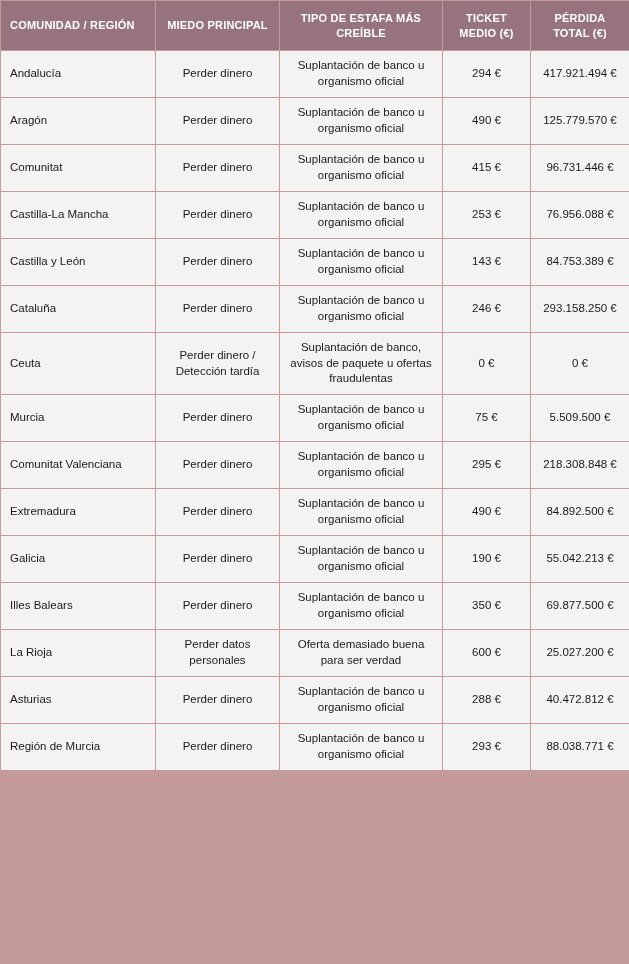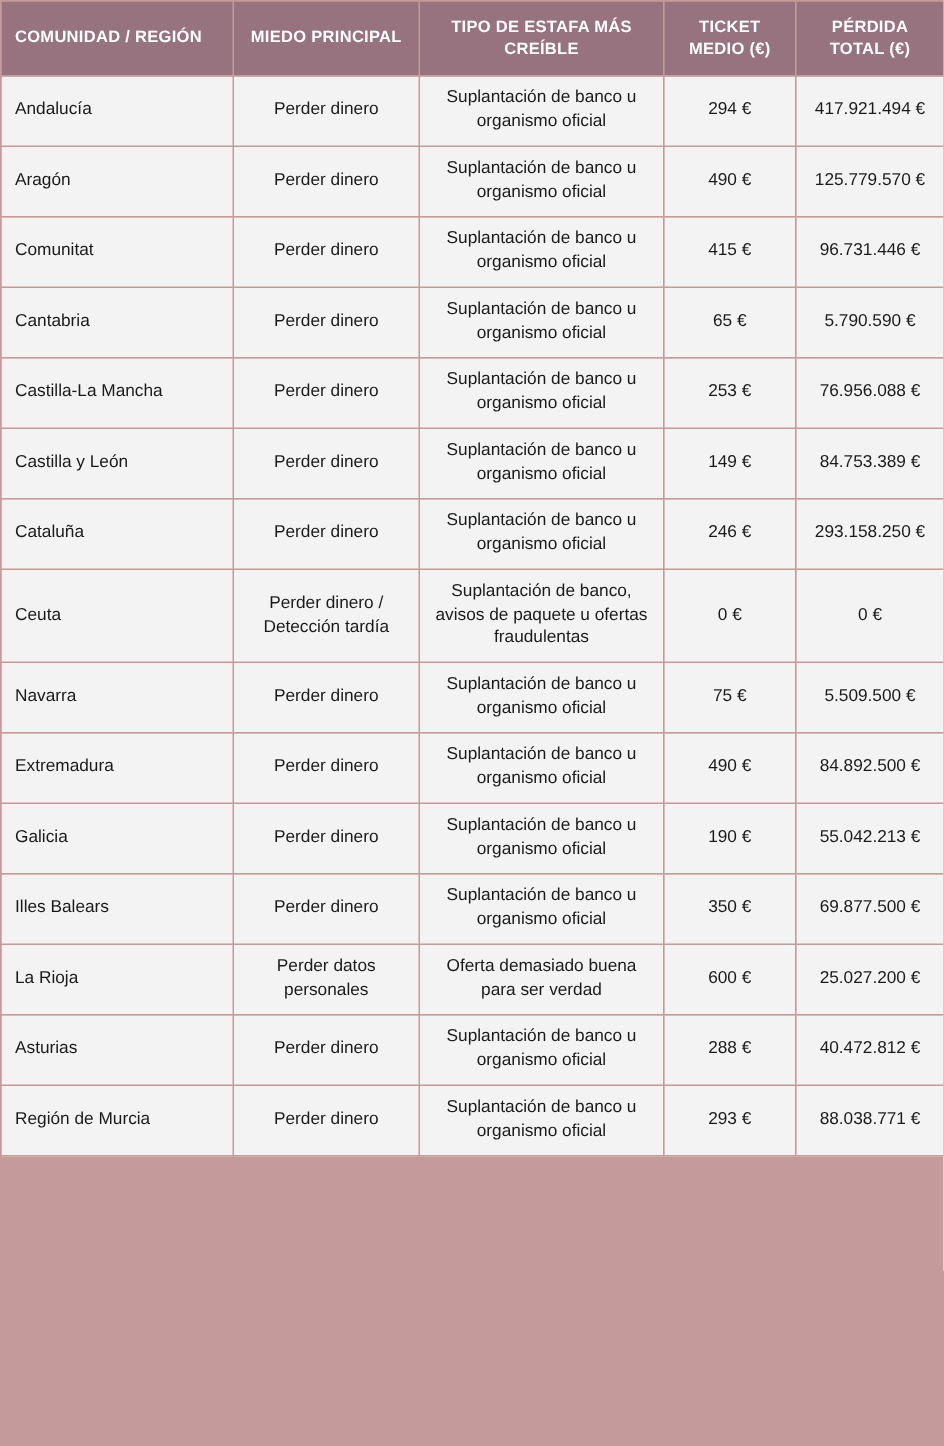--- a/index.html
+++ b/index.html
@@ -108,60 +108,60 @@
           <td>125.779.570 €</td>
         </tr>
         <tr>
           <td class="region-cell">Comunitat</td>
           <td>Perder dinero</td>
           <td>Suplantación de banco u organismo oficial</td>
           <td>415 €</td>
           <td>96.731.446 €</td>
         </tr>
         <tr>
-          <td class="region-cell">Cantabria</td>
-          <td>Perder dinero</td>
-          <td>Suplantación de banco u organismo oficial</td>
-          <td>65 €</td>
-          <td>5.790.590 €</td>
-        </tr>
-        <tr>
           <td class="region-cell">Castilla-La Mancha</td>
           <td>Perder dinero</td>
           <td>Suplantación de banco u organismo oficial</td>
           <td>253 €</td>
           <td>76.956.088 €</td>
         </tr>
         <tr>
           <td class="region-cell">Castilla y León</td>
           <td>Perder dinero</td>
           <td>Suplantación de banco u organismo oficial</td>
-          <td>149 €</td>
+          <td>143 €</td>
           <td>84.753.389 €</td>
         </tr>
         <tr>
           <td class="region-cell">Cataluña</td>
           <td>Perder dinero</td>
           <td>Suplantación de banco u organismo oficial</td>
           <td>246 €</td>
           <td>293.158.250 €</td>
         </tr>
         <tr class="tall-row">
           <td class="region-cell">Ceuta</td>
           <td>Perder dinero / Detección tardía</td>
           <td>Suplantación de banco, avisos de paquete u ofertas fraudulentas</td>
           <td>0 €</td>
           <td>0 €</td>
         </tr>
         <tr>
-          <td class="region-cell">Navarra</td>
+          <td class="region-cell">Murcia</td>
           <td>Perder dinero</td>
           <td>Suplantación de banco u organismo oficial</td>
           <td>75 €</td>
           <td>5.509.500 €</td>
+        </tr>
+        <tr>
+          <td class="region-cell">Comunitat Valenciana</td>
+          <td>Perder dinero</td>
+          <td>Suplantación de banco u organismo oficial</td>
+          <td>295 €</td>
+          <td>218.308.848 €</td>
         </tr>
         <tr>
           <td class="region-cell">Extremadura</td>
           <td>Perder dinero</td>
           <td>Suplantación de banco u organismo oficial</td>
           <td>490 €</td>
           <td>84.892.500 €</td>
         </tr>
         <tr>
           <td class="region-cell">Galicia</td>

